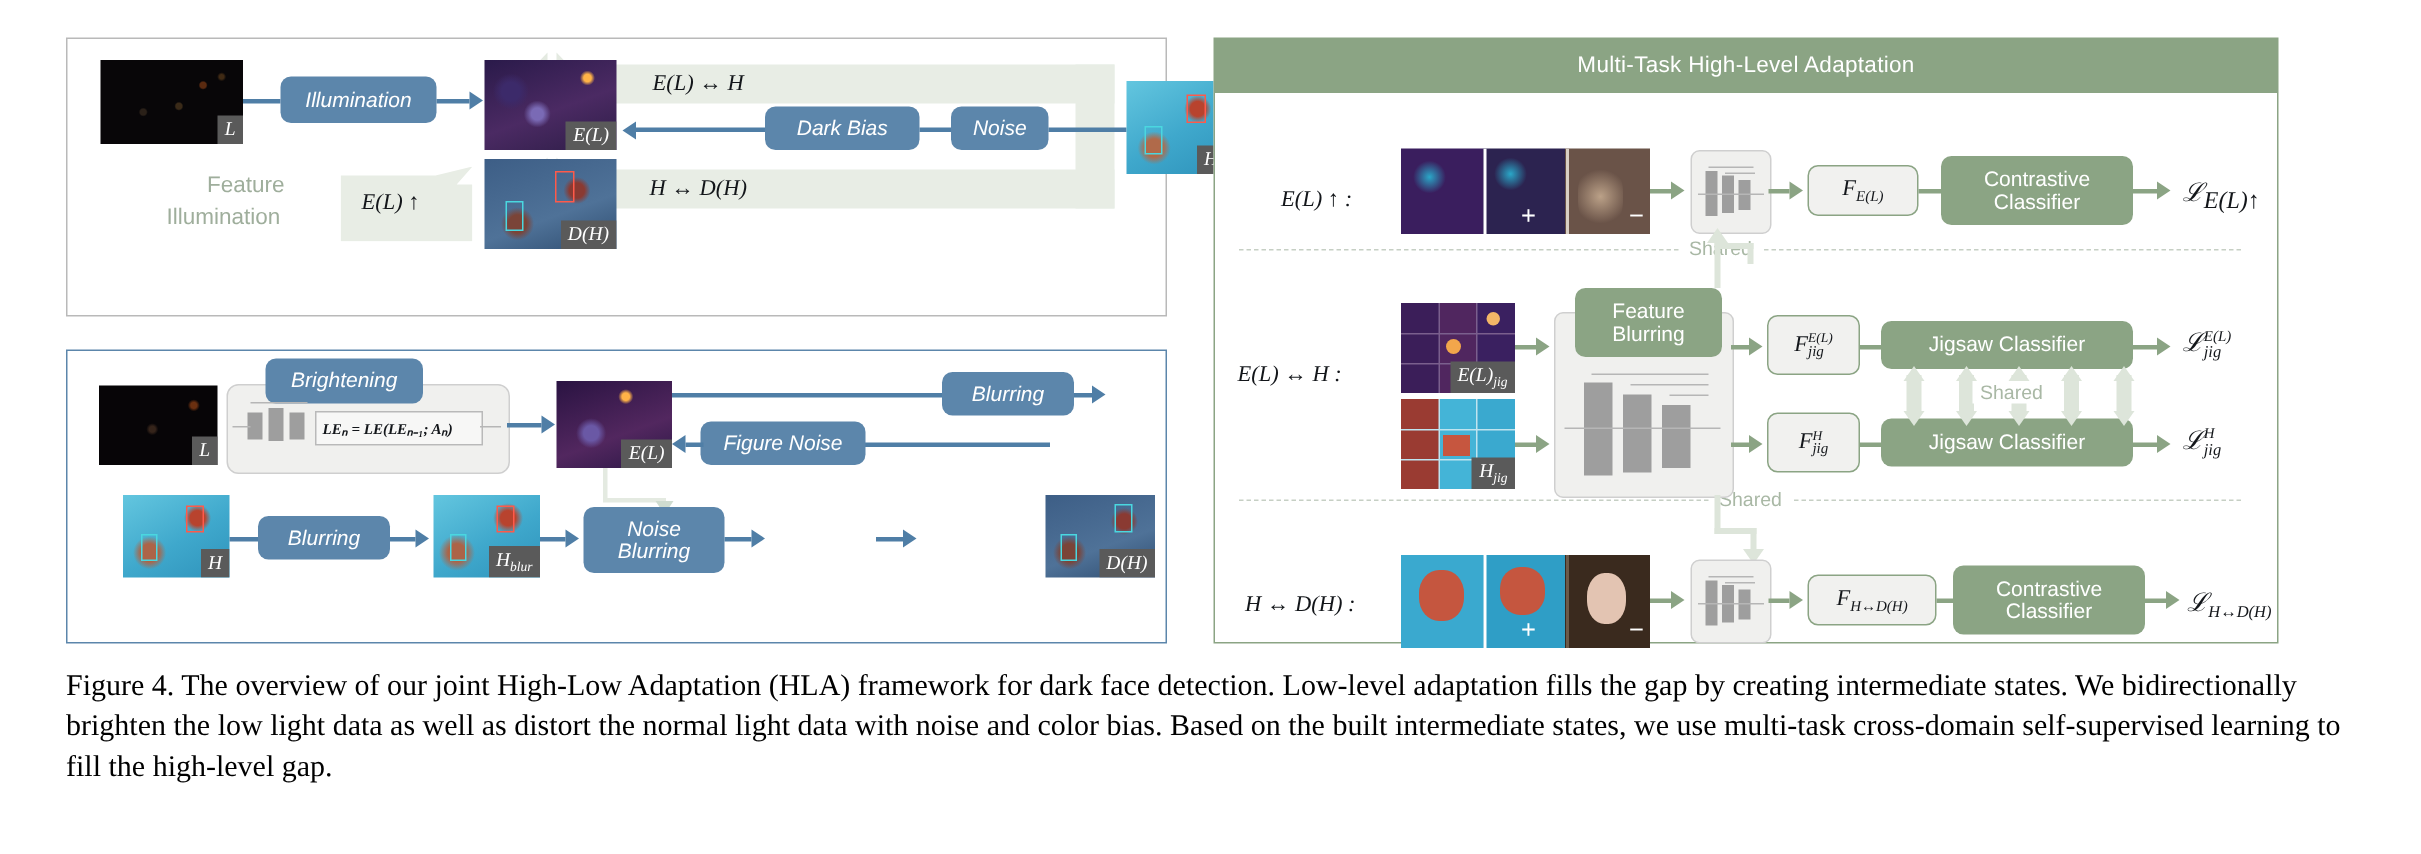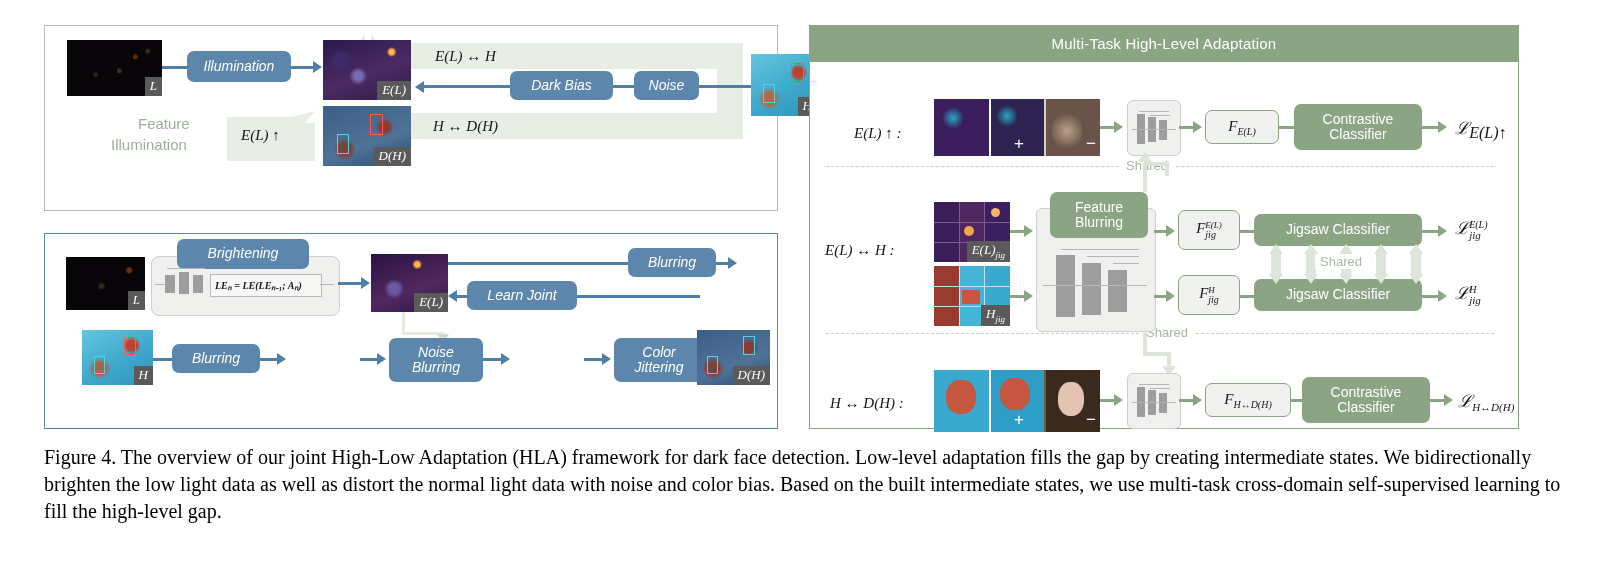--- a/index.html
+++ b/index.html
@@ -141,21 +141,21 @@
 
     <div class="img" style="left:21px;top:23px;width:79px;height:53px;background:
           radial-gradient(circle at 80% 25%, #6b3010 0 2px, transparent 4px),
           radial-gradient(circle at 45% 55%, #35241a 0 2px, transparent 4px),
           #070507;">
       <span class="imglabel">L</span>
     </div>
 
     <div style="position:absolute;left:106px;top:22px;width:187px;height:58px;
                 border:1.2px solid #cfcfcf;background:#f0f0ee;border-radius:8px;"></div>
-    <div class="bbox" style="left:132px;top:5px;width:132px;height:30px;">Brightening</div>
+    <div class="bbox" style="left:132px;top:5px;width:105px;height:30px;">Brightening</div>
 
     <div class="cbar" style="left:120px;top:41px;width:10px;height:18px;"></div>
     <div class="cbar" style="left:134px;top:38px;width:10px;height:22px;"></div>
     <div class="cbar" style="left:148px;top:41px;width:10px;height:18px;"></div>
     <div class="cline" style="left:122px;top:34px;width:38px;"></div>
     <div class="cline" style="left:110px;top:50px;width:12px;"></div>
     <div style="position:absolute;left:165px;top:40px;width:110px;height:21px;border:1px solid #b9b9b9;background:#f7f7f6;"></div>
     <span class="math" style="position:absolute;left:170px;top:44px;font-size:10px;font-weight:bold;">LEₙ = LE(LEₙ₋₁; Aₙ)</span>
     <div class="cline" style="left:275px;top:50px;width:14px;"></div>
 
@@ -169,21 +169,21 @@
       <span class="imglabel">E(L)</span>
     </div>
 
     <div class="ar arh" style="left:403px;top:28px;width:180px;"></div>
     <div class="bbox" style="left:583px;top:14px;width:88px;height:29px;">Blurring</div>
     <div class="ar arh" style="left:671px;top:28px;width:12px;"></div>
     <div class="arrowhead ah-r" style="left:683px;top:23px;"></div>
 
 
     <div class="ar arh" style="left:530px;top:61px;width:125px;"></div>
-    <div class="bbox" style="left:422px;top:47px;width:110px;height:29px;">Learn Joint</div>
+    <div class="bbox" style="left:422px;top:47px;width:110px;height:29px;">Figure Noise</div>
     <div class="ar arh" style="left:412px;top:61px;width:12px;"></div>
     <div class="arrowhead ah-l" style="left:403px;top:56px;"></div>
 
     <div class="arv pale" style="position:absolute;left:357px;top:78px;width:3px;height:22px;background:#cfdcd0;"></div>
     <div class="arh pale" style="position:absolute;left:357px;top:98px;width:42px;height:3px;background:#cfdcd0;"></div>
     <div style="position:absolute;left:392px;top:100px;width:0;height:0;
                 border-left:6px solid transparent;border-right:6px solid transparent;border-top:9px solid #cfdcd0;"></div>
 
     <div class="img" style="left:37px;top:96px;width:71px;height:55px;background:
           radial-gradient(circle at 70% 28%, #b8432e 0 5px, transparent 9px),
@@ -191,37 +191,43 @@
           linear-gradient(150deg,#63c6df,#3fa8cc 55%,#2f93bb);">
       <div style="position:absolute;left:42px;top:7px;width:10px;height:16px;border:1.5px solid #ff5a4a;"></div>
       <div style="position:absolute;left:12px;top:26px;width:9px;height:16px;border:1.5px solid #4ad7e0;"></div>
       <span class="imglabel">H</span>
     </div>
     <div class="ar arh" style="left:108px;top:124px;width:19px;"></div>
     <div class="bbox" style="left:127px;top:110px;width:88px;height:29px;">Blurring</div>
     <div class="ar arh" style="left:215px;top:124px;width:17px;"></div>
     <div class="arrowhead ah-r" style="left:232px;top:119px;"></div>
 
+    <div class="img" style="left:244px;top:96px;width:71px;height:55px;background:
+          radial-gradient(circle at 70% 28%, #b8432e 0 5px, transparent 10px),
+          radial-gradient(circle at 22% 70%, #ac6447 0 6px, transparent 12px),
+          linear-gradient(150deg,#63c6df,#3fa8cc 55%,#2f93bb);">
+      <div style="position:absolute;left:42px;top:7px;width:10px;height:16px;border:1.5px solid #ff5a4a;"></div>
+      <div style="position:absolute;left:11px;top:26px;width:9px;height:16px;border:1.5px solid #4ad7e0;"></div>
+      <span class="imglabel">
+        <span>H</span><sub>blur</sub>
+      </span>
+    </div>
 
     <div class="ar arh" style="left:315px;top:124px;width:17px;"></div>
     <div class="arrowhead ah-r" style="left:332px;top:119px;"></div>
     <div class="bbox" style="left:344px;top:104px;width:94px;height:44px;flex-direction:column;">
       <span>Noise</span>
       <span>Blurring</span>
     </div>
     <div class="ar arh" style="left:438px;top:124px;width:18px;"></div>
     <div class="arrowhead ah-r" style="left:456px;top:119px;"></div>
 
 
     <div class="ar arh" style="left:539px;top:124px;width:18px;"></div>
     <div class="arrowhead ah-r" style="left:557px;top:119px;"></div>
-    <div class="bbox" style="left:569px;top:104px;width:90px;height:44px;flex-direction:column;">
-      <span>Color</span>
-      <span>Jittering</span>
-    </div>
     <div class="ar arh" style="left:659px;top:124px;width:14px;"></div>
     <div class="arrowhead ah-r" style="left:673px;top:119px;"></div>
 
     <div class="img" style="left:652px;top:96px;width:73px;height:55px;background:
           radial-gradient(circle at 72% 32%, #8a3a32 0 5px, transparent 9px),
           radial-gradient(circle at 22% 70%, #7a4438 0 6px, transparent 11px),
           linear-gradient(160deg,#3d5e86,#4f7298 60%,#2f4d70);">
       <div style="position:absolute;left:46px;top:6px;width:10px;height:17px;border:1.5px solid #4ad7e0;"></div>
       <div style="position:absolute;left:10px;top:26px;width:9px;height:16px;border:1.5px solid #4ad7e0;"></div>
       <span class="imglabel">D(H)</span>

